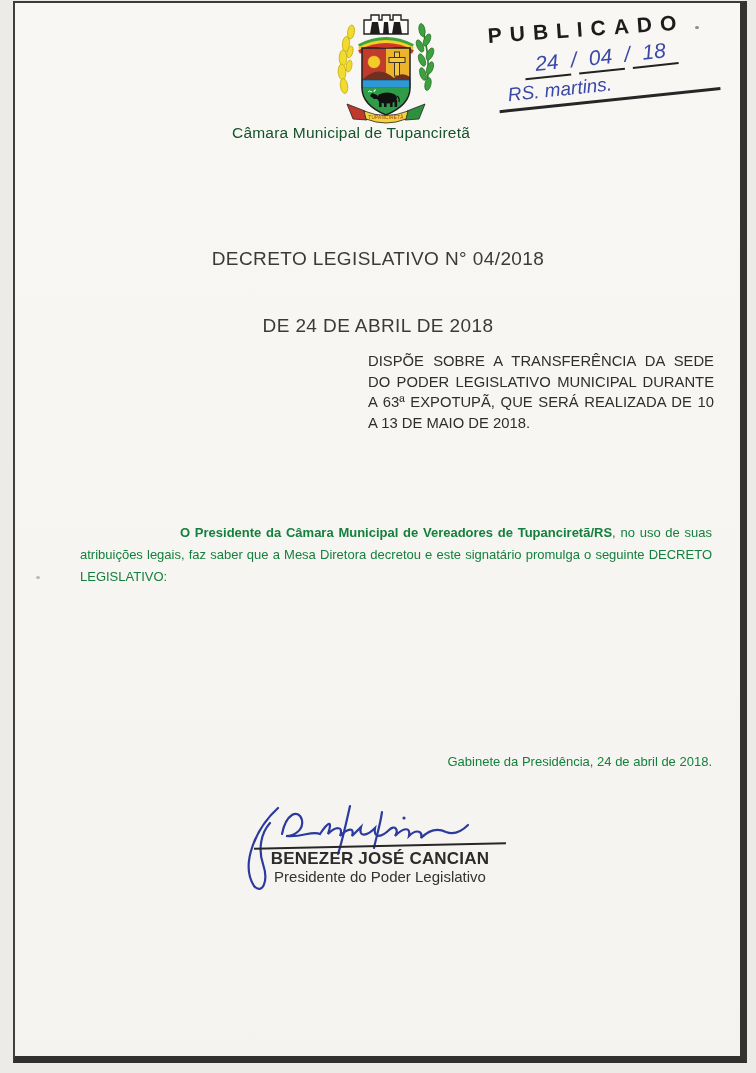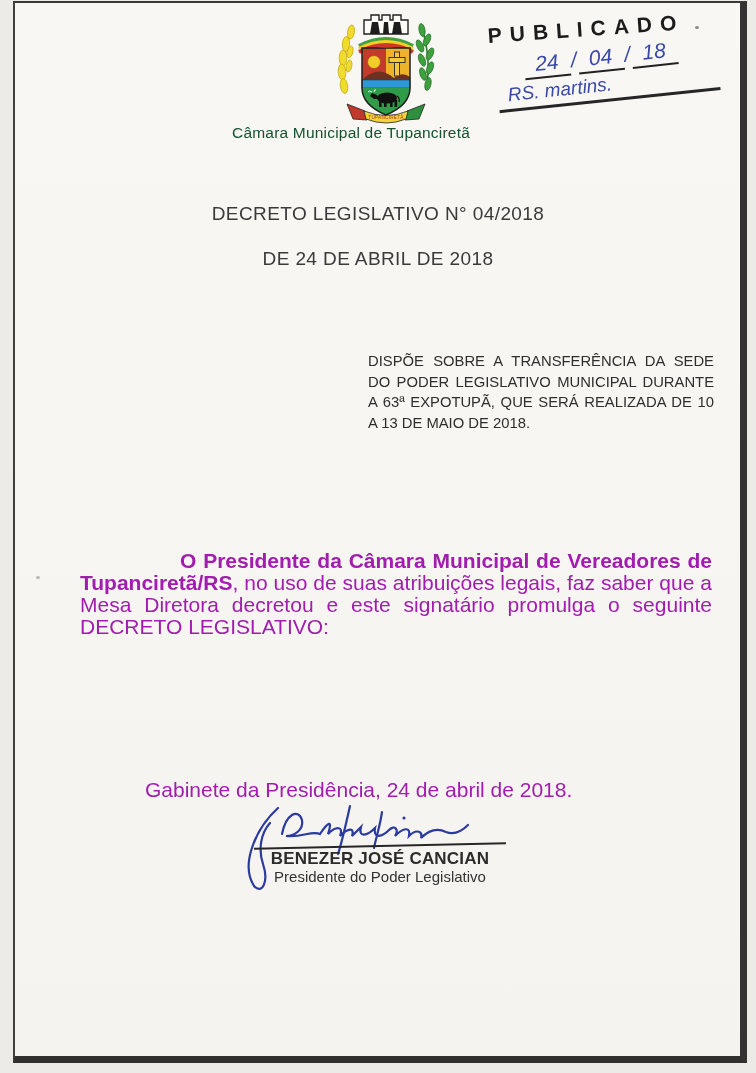--- a/index.html
+++ b/index.html
@@ -46,35 +46,35 @@
     color:#3a49a8;border-bottom:3.5px solid #262626;
     padding:0 0 3px 10px;transform:rotate(-2deg);white-space:nowrap;
   }
   .speck{position:absolute;border-radius:50%;background:#8a8a88;}
   .speck.s1{left:695px;top:26px;width:4px;height:3px;}
   .speck.s2{left:36px;top:576px;width:4px;height:3px;background:#b9b7b3;}
   .decree-title{
     position:absolute;left:0;top:203px;width:756px;text-align:center;
     font-size:19px;color:#3a3a3a;letter-spacing:.4px;
   }
-  .decree-title .line{margin-bottom:23px;}
+  .decree-title .line{margin-bottom:23px;margin-top:45px;}
   .summary{
     position:absolute;left:368px;top:351px;width:346px;
     font-size:14.8px;font-weight:normal;line-height:20.5px;
     text-align:justify;color:#2e2e2e;
   }
   .bodytext{
     position:absolute;left:80px;width:632px;
-    font-size:21px;line-height:22px;text-align:justify;color:#a21caf;margin-top:28px;
+    font-size:13px;line-height:22px;text-align:justify;color:#15803d;
   }
   .indent{text-indent:100px;}
   .p1{top:522px;}
   .a1{top:606px;}
   .a2{top:678px;}
-  .closing{top:751px;text-indent:65px;text-align:left;}
+  .closing{top:751px;text-indent:65px;text-align:right;}
   .sig-scrawl{position:absolute;left:212px;top:790px;width:300px;height:108px;}
   .sig-rule{
     position:absolute;left:254px;top:845px;width:252px;height:2px;
     background:#262626;transform:rotate(-1.2deg);
   }
   .sig-name{
     position:absolute;left:240px;top:849px;width:280px;text-align:center;
     font-size:17px;font-weight:bold;color:#2c2c2c;letter-spacing:.2px;
   }
   .sig-role{

